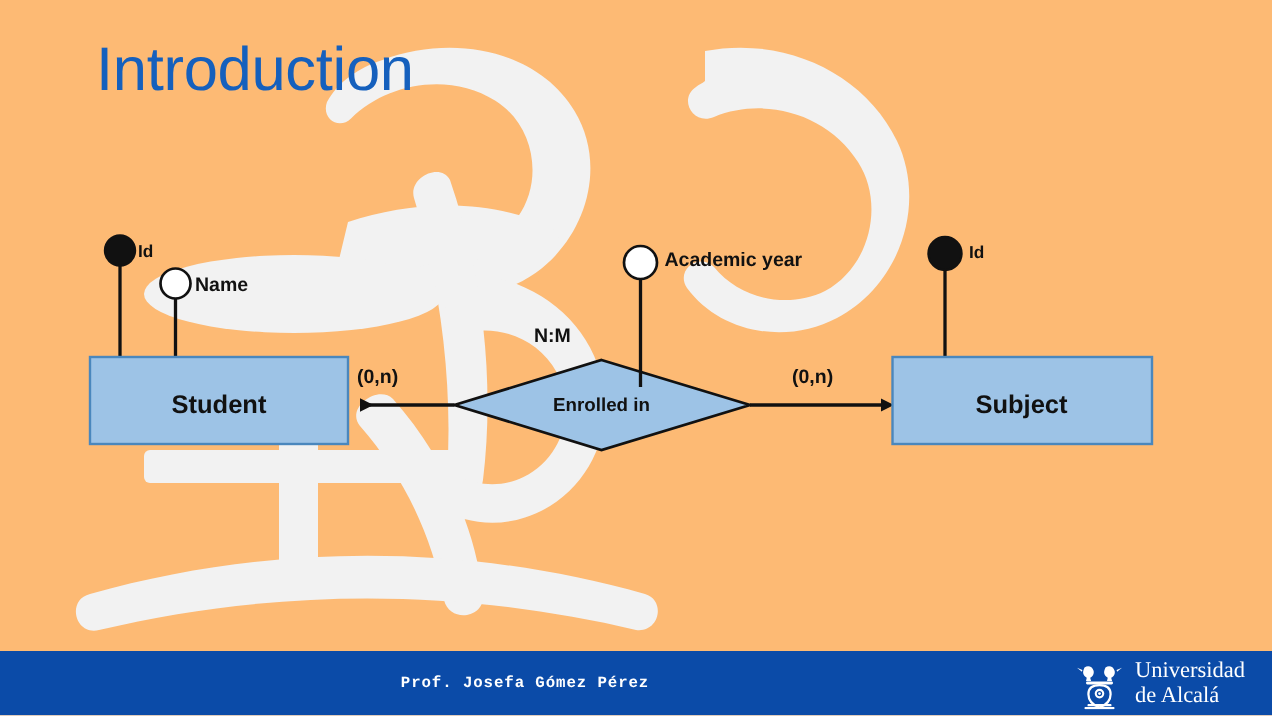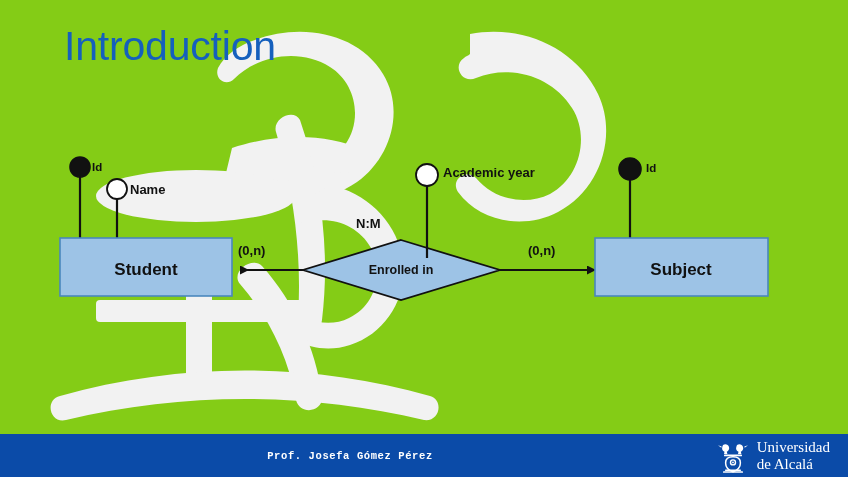--- a/index.html
+++ b/index.html
@@ -4,21 +4,21 @@
 <style>
   html, body {
     margin: 0;
     padding: 0;
     background: #ffffff;
   }
   #slide {
     position: relative;
     width: 848px;
     height: 477px;
-    background: #84cc16;
+    background: #fdba74;
     overflow: hidden;
     font-family: "Liberation Sans", sans-serif;
   }
 
   
   #watermark {
     position: absolute;
     left: 0; top: 0;
     width: 848px;
     height: 434px;

